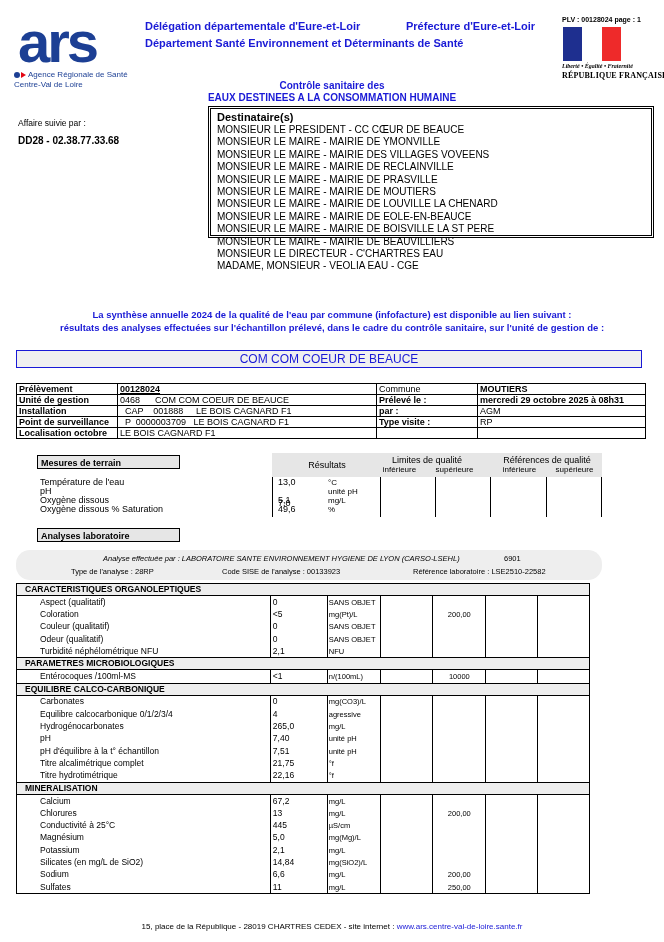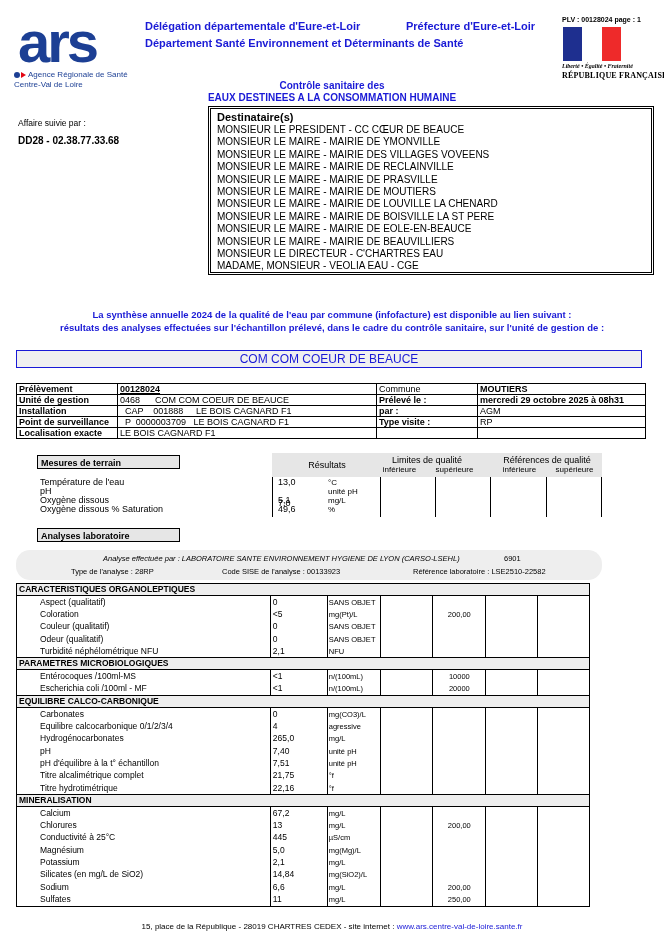--- a/index.html
+++ b/index.html
@@ -22,21 +22,21 @@
   .plv { left:562px; top:16px; font-size:7px; font-weight:bold; white-space:nowrap; }
   .flag { left:563px; top:27px; width:58px; height:34px; display:flex; }
   .flag .b { width:33%; background:#1e2f8f; }
   .flag .w { width:34%; background:#fff; }
   .flag .r { width:33%; background:#ee2a2a; }
   .motto { left:562px; top:63px; font-size:6px; font-style:italic; font-weight:bold; font-family:"Liberation Serif", serif; white-space:nowrap; }
   .rf { left:562px; top:71px; font-size:8px; font-weight:bold; font-family:"Liberation Serif", serif; white-space:nowrap; letter-spacing:0.2px; }
 
   .ctl { left:0; width:664px; text-align:center; font-size:10px; font-weight:bold; color:#1a1ad6; }
 
-  .dest-box { left:208px; top:106px; width:446px; height:169px; border:3px double #000; box-sizing:border-box; padding:2px 6px; }
+  .dest-box { left:208px; top:106px; width:446px; height:132px; border:3px double #000; box-sizing:border-box; padding:2px 6px; }
   .dest-box .title { font-size:11px; font-weight:bold; line-height:13px; }
   .dest-box .item { font-size:10px; line-height:12.4px; white-space:nowrap; }
 
   .affaire { left:18px; top:118px; font-size:8.5px; }
   .dd28 { left:18px; top:135px; font-size:10px; font-weight:bold; }
 
   .synth { left:0; top:308px; width:664px; text-align:center; font-size:9.5px; font-weight:bold; color:#1a1ad6; line-height:13px; }
   .ug-box { left:16px; top:350px; width:624px; height:16px; border:1px solid #1a1ad6; background:#f0f0f0; text-align:center; font-size:12px; color:#1a1ad6; line-height:16px; }
 
   table { border-collapse:collapse; }
@@ -48,21 +48,21 @@
   .terr-head { left:272px; top:453px; width:330px; height:24px; background:#e6e6e6; font-size:9px; }
   .terr-head div { position:absolute; text-align:center; white-space:nowrap; }
   .terr-lbl { font-size:9px; line-height:9px; white-space:nowrap; }
   .vline { position:absolute; width:1px; background:#000; }
 
   .lab-info { left:16px; top:550px; width:586px; height:30px; background:#eeeeee; font-size:7.5px;border-radius:14px; }
   .lab-info div { position:absolute; white-space:nowrap; }
 
   .lab { left:16px; top:583px; width:574px; font-size:8.5px; }
   .lab td { padding:0; height:12.3px; line-height:11px; white-space:nowrap; vertical-align:middle; }
-  .lab tr.cat td { background:#eeeeee; font-weight:bold; border-top:1px solid #000; border-bottom:1px solid #000; padding-left:2px; height:11px; }
+  .lab tr.cat td { background:#eeeeee; font-weight:bold; border-top:1px solid #000; border-bottom:1px solid #000; padding-left:8px; height:11px; }
   .lab td.name { padding-left:23px; width:236px; }
   .lab td.val { width:56px; border-left:1px solid #000; padding-left:2px; }
   .lab td.unit { width:52px; border-left:1px solid #000; font-size:7.5px; padding-left:1px; }
   .lab td.c { width:54px; border-left:1px solid #000; text-align:center; font-size:7.5px; }
   .lab td.c.last { border-right:1px solid #000; }
   .lab { border-left:1px solid #000; border-right:1px solid #000; border-bottom:1px solid #000; }
 
   .footer { left:0; top:922px; width:664px; text-align:center; font-size:8px; }
   .footer .link { color:#1a1ad6; }
 </style>
@@ -96,22 +96,22 @@
 
 <div class="abs dest-box">
   <div class="title">Destinataire(s)</div>
   <div class="item">MONSIEUR LE PRESIDENT - CC CŒUR DE BEAUCE</div>
   <div class="item">MONSIEUR LE MAIRE - MAIRIE DE YMONVILLE</div>
   <div class="item">MONSIEUR LE MAIRE - MAIRIE DES VILLAGES VOVEENS</div>
   <div class="item">MONSIEUR LE MAIRE - MAIRIE DE RECLAINVILLE</div>
   <div class="item">MONSIEUR LE MAIRE - MAIRIE DE PRASVILLE</div>
   <div class="item">MONSIEUR LE MAIRE - MAIRIE DE MOUTIERS</div>
   <div class="item">MONSIEUR LE MAIRE - MAIRIE DE LOUVILLE LA CHENARD</div>
+  <div class="item">MONSIEUR LE MAIRE - MAIRIE DE EOLE-EN-BEAUCE</div>
   <div class="item">MONSIEUR LE MAIRE - MAIRIE DE BOISVILLE LA ST PERE</div>
-  <div class="item">MONSIEUR LE MAIRE - MAIRIE DE EOLE-EN-BEAUCE</div>
   <div class="item">MONSIEUR LE MAIRE - MAIRIE DE BEAUVILLIERS</div>
   <div class="item">MONSIEUR LE DIRECTEUR - C'CHARTRES EAU</div>
   <div class="item">MADAME, MONSIEUR - VEOLIA EAU - CGE</div>
 </div>
 
 <div class="abs synth">
   <div>La synthèse annuelle 2024 de la qualité de l'eau par commune (infofacture) est disponible au lien suivant :</div>
   <div>résultats des analyses effectuées sur l'échantillon prélevé, dans le cadre du contrôle sanitaire, sur l'unité de gestion de :</div>
 </div>
 <div class="abs ug-box">COM COM COEUR DE BEAUCE</div>
@@ -136,21 +136,21 @@
     <td class="bold">par :</td>
     <td>AGM</td>
   </tr>
   <tr>
     <td class="bold">Point de surveillance</td>
     <td style="white-space:pre">  P  0000003709   LE BOIS CAGNARD F1</td>
     <td class="bold">Type visite :</td>
     <td>RP</td>
   </tr>
   <tr>
-    <td class="bold">Localisation exacte</td>
+    <td class="bold">Localisation octobre</td>
     <td>LE BOIS CAGNARD F1</td>
     <td></td>
     <td></td>
   </tr>
 </tbody>
   </table>
 
 <div class="abs section-label" style="left:37px; top:455px; width:143px;">Mesures de terrain</div>
 
 <div class="abs terr-head">
@@ -251,29 +251,20 @@
       </tr>
       <tr>
         <td class="name">Entérocoques /100ml-MS</td>
         <td class="val">&lt;1</td>
         <td class="unit">n/(100mL)</td>
         <td class="c"></td>
         <td class="c">10000</td>
         <td class="c"></td>
         <td class="c last"></td>
       </tr>
-      <tr>
-        <td class="name">Escherichia coli /100ml - MF</td>
-        <td class="val">&lt;1</td>
-        <td class="unit">n/(100mL)</td>
-        <td class="c"></td>
-        <td class="c">20000</td>
-        <td class="c"></td>
-        <td class="c last"></td>
-      </tr>
       <tr class="cat">
         <td colspan="7">EQUILIBRE CALCO-CARBONIQUE</td>
       </tr>
       <tr>
         <td class="name">Carbonates</td>
         <td class="val">0</td>
         <td class="unit">mg(CO3)/L</td>
         <td class="c"></td>
         <td class="c"></td>
         <td class="c"></td>

